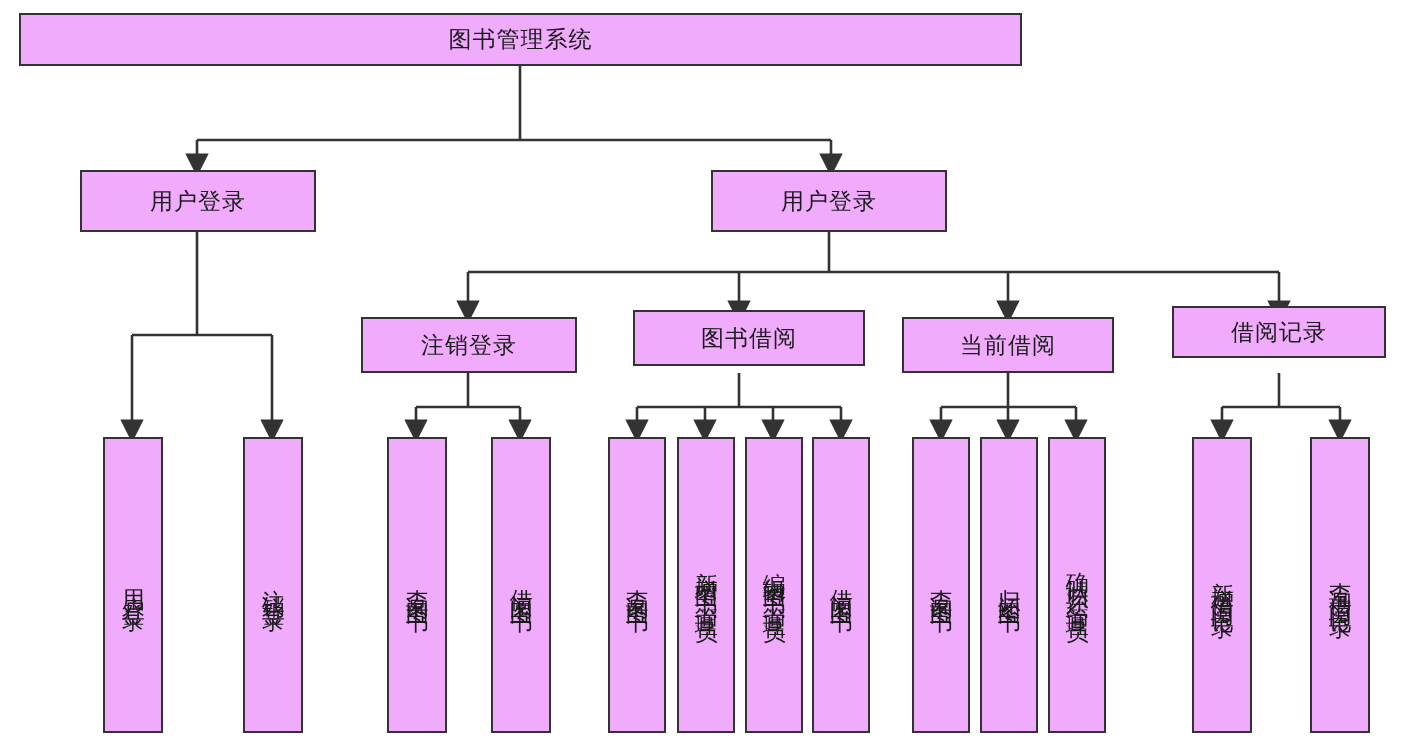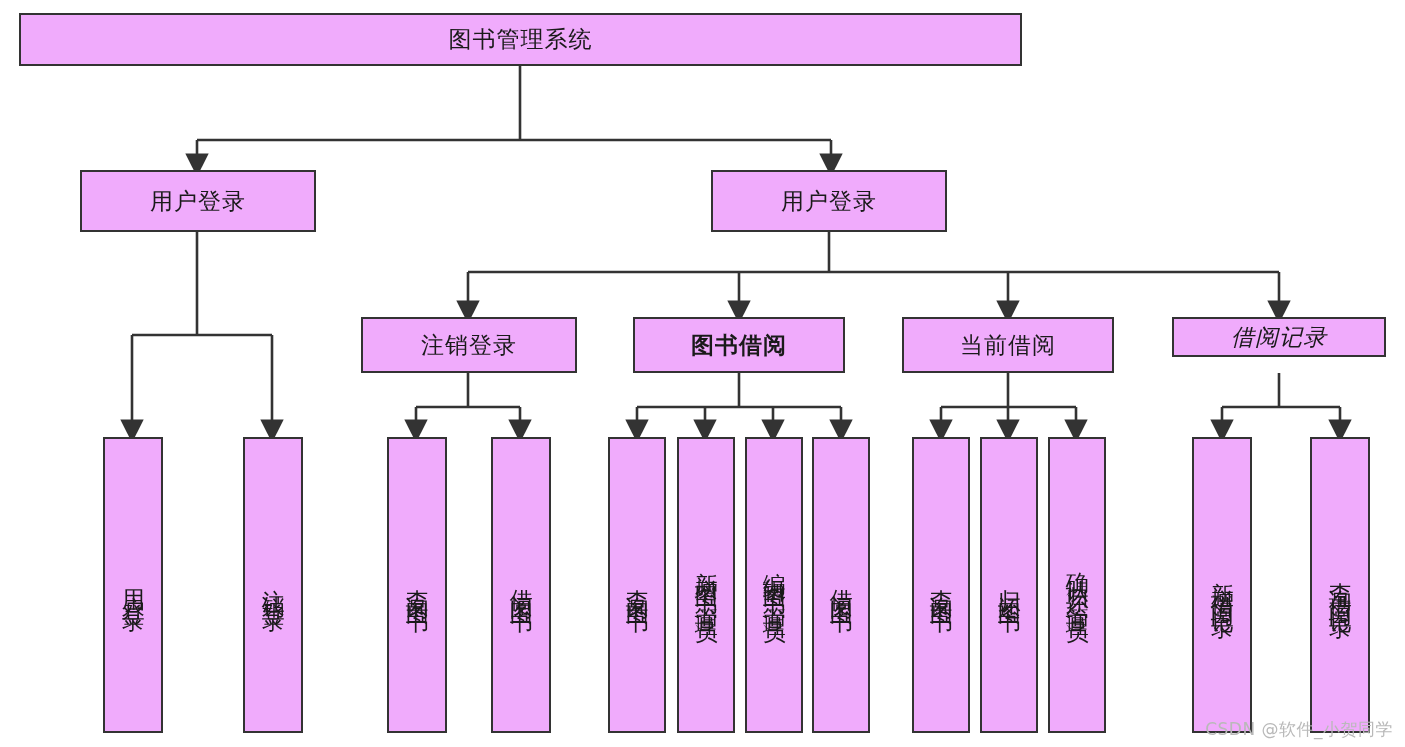--- a/index.html
+++ b/index.html
@@ -129,27 +129,27 @@
   <div class="node" style="left:80px; top:170px; width:236px; height:62px;">
     <span class="label">用户登录</span>
   </div>
   <div class="node" style="left:711px; top:170px; width:236px; height:62px;">
     <span class="label">用户登录</span>
   </div>
 
   <div class="node" style="left:361px; top:317px; width:216px; height:56px;">
     <span class="label">注销登录</span>
   </div>
-  <div class="node" style="left:633px; top:317px; width:212px; height:56px;font-weight:bold;">
+  <div class="node" style="left:633px; top:310px; width:232px; height:56px;">
     <span class="label">图书借阅</span>
   </div>
   <div class="node" style="left:902px; top:317px; width:212px; height:56px;text-align:center;">
     <span class="label">当前借阅</span>
   </div>
-  <div class="node" style="left:1172px; top:317px; width:214px; height:40px;font-style:italic;">
+  <div class="node" style="left:1172px; top:306px; width:214px; height:52px;">
     <span class="label">借阅记录</span>
   </div>
 
   <div class="node vertical" style="left:103px; top:437px; width:60px; height:296px;">
     <span class="label">用户登录</span>
   </div>
   <div class="node vertical" style="left:243px; top:437px; width:60px; height:296px;">
     <span class="label">注销登录</span>
   </div>
 
@@ -183,15 +183,14 @@
     <span class="label">确认归还（管理员）</span>
   </div>
 
   <div class="node vertical" style="left:1192px; top:437px; width:60px; height:296px;">
     <span class="label">新增借阅记录</span>
   </div>
   <div class="node vertical" style="left:1310px; top:437px; width:60px; height:296px;">
     <span class="label">查询借阅记录</span>
   </div>
 
-  <div id="watermark">CSDN @软件_小贺同学</div>
 
 </div>
 
 </body></html>

